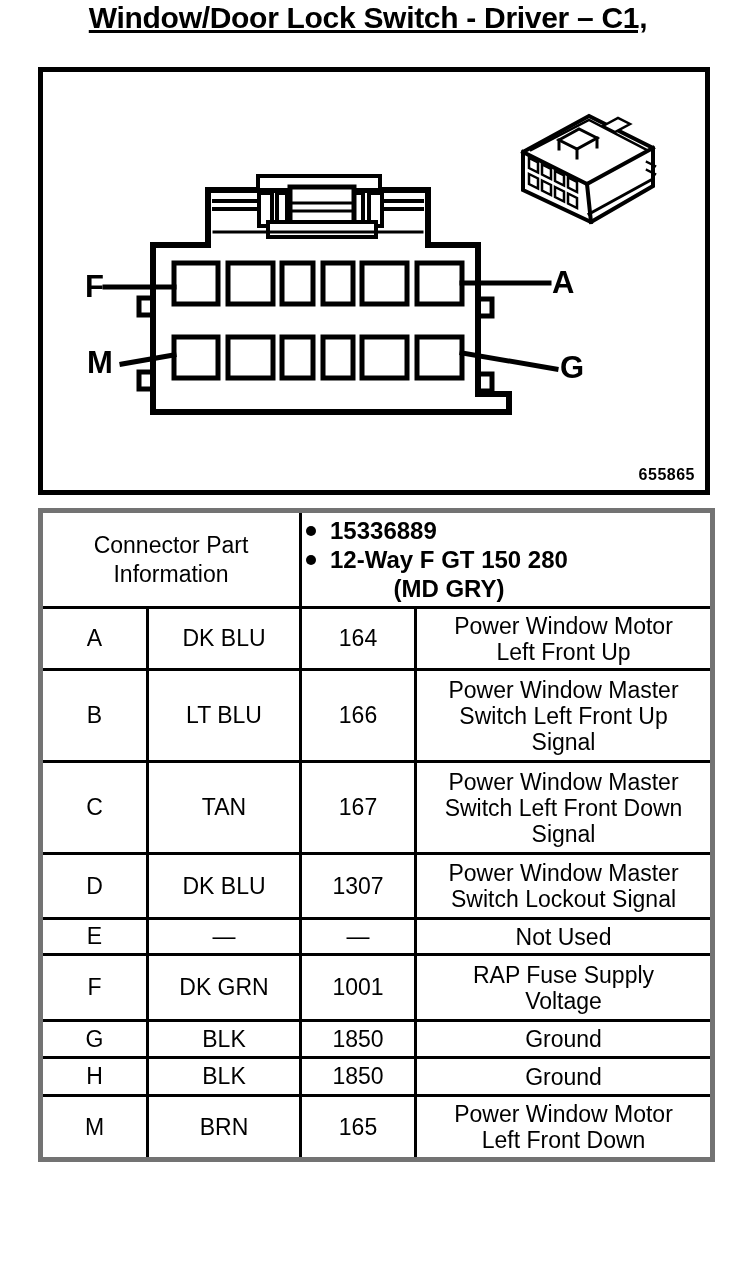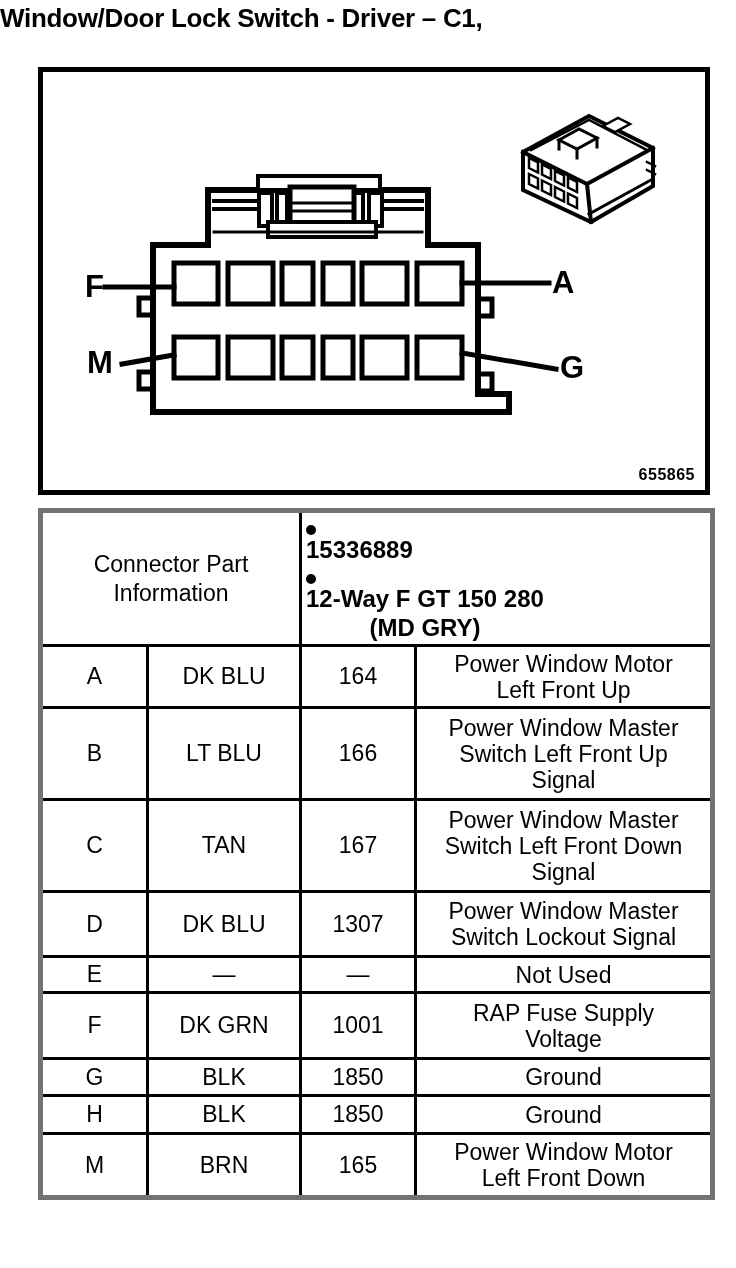--- a/index.html
+++ b/index.html
@@ -1,21 +1,21 @@
 <!DOCTYPE html>
 <html><head>
 <meta charset="utf-8">
 <style>
   html,body{margin:0;padding:0;background:#fff;}
   .page{position:relative;width:736px;height:1268px;background:#fff;color:#000;
         font-family:"Liberation Sans",sans-serif;overflow:hidden;}
 
   
-  .title{position:absolute;left:0;top:3px;width:100%;text-align:left;
-         font-weight:700;font-size:26px;line-height:30px;letter-spacing:-0.3px;}
+  .title{position:absolute;left:0;top:3px;width:100%;text-align:center;
+         font-weight:700;font-size:30px;line-height:30px;letter-spacing:-0.3px;text-decoration:underline;}
 
   
   .dbox{position:absolute;left:38px;top:67px;width:672px;height:428px;
         border:5px solid #000;box-sizing:border-box;}
   .dbox svg{position:absolute;left:0;top:0;}
   .lbl{position:absolute;font-size:31px;font-weight:700;line-height:1;}
   .lbl-f{left:42px;top:199px;}
   .lbl-a{left:509px;top:195px;}
   .lbl-m{left:44px;top:275px;}
   .lbl-g{left:517px;top:280px;}
@@ -25,21 +25,21 @@
   table.pin{position:absolute;left:38px;top:508px;width:672px;
             border-collapse:collapse;table-layout:fixed;border:5px solid #737373;}
   table.pin td{border:3px solid #000;font-size:23px;vertical-align:middle;
                text-align:center;padding:2px 4px;box-sizing:border-box;font-weight:400;}
   td.hd{font-weight:700;vertical-align:bottom;padding-bottom:6px;
         white-space:pre-line;line-height:27px;font-size:23px;}
   td.fn{text-align:left;padding-left:10px;padding-right:4px;
         white-space:pre-line;line-height:26px;}
   td.info-label{font-weight:700;white-space:pre-line;font-size:24px;line-height:29px;}
   td.info-bullets{text-align:left;vertical-align:middle;padding:6px 8px 6px 40px;}
-  .bullet{display:flex;align-items:flex-start;font-weight:700;font-size:24px;line-height:29px;flex-direction:column;}
+  .bullet{display:flex;align-items:flex-start;font-weight:700;font-size:24px;line-height:29px;}
   .bdot{flex:0 0 auto;width:10px;height:10px;background:#000;border-radius:50%;
         margin:10px 14px 0 0;}
   .btext{white-space:pre-line;}
 </style>
 </head>
 <body>
 
 <div class="page">
 
   <div class="title">

